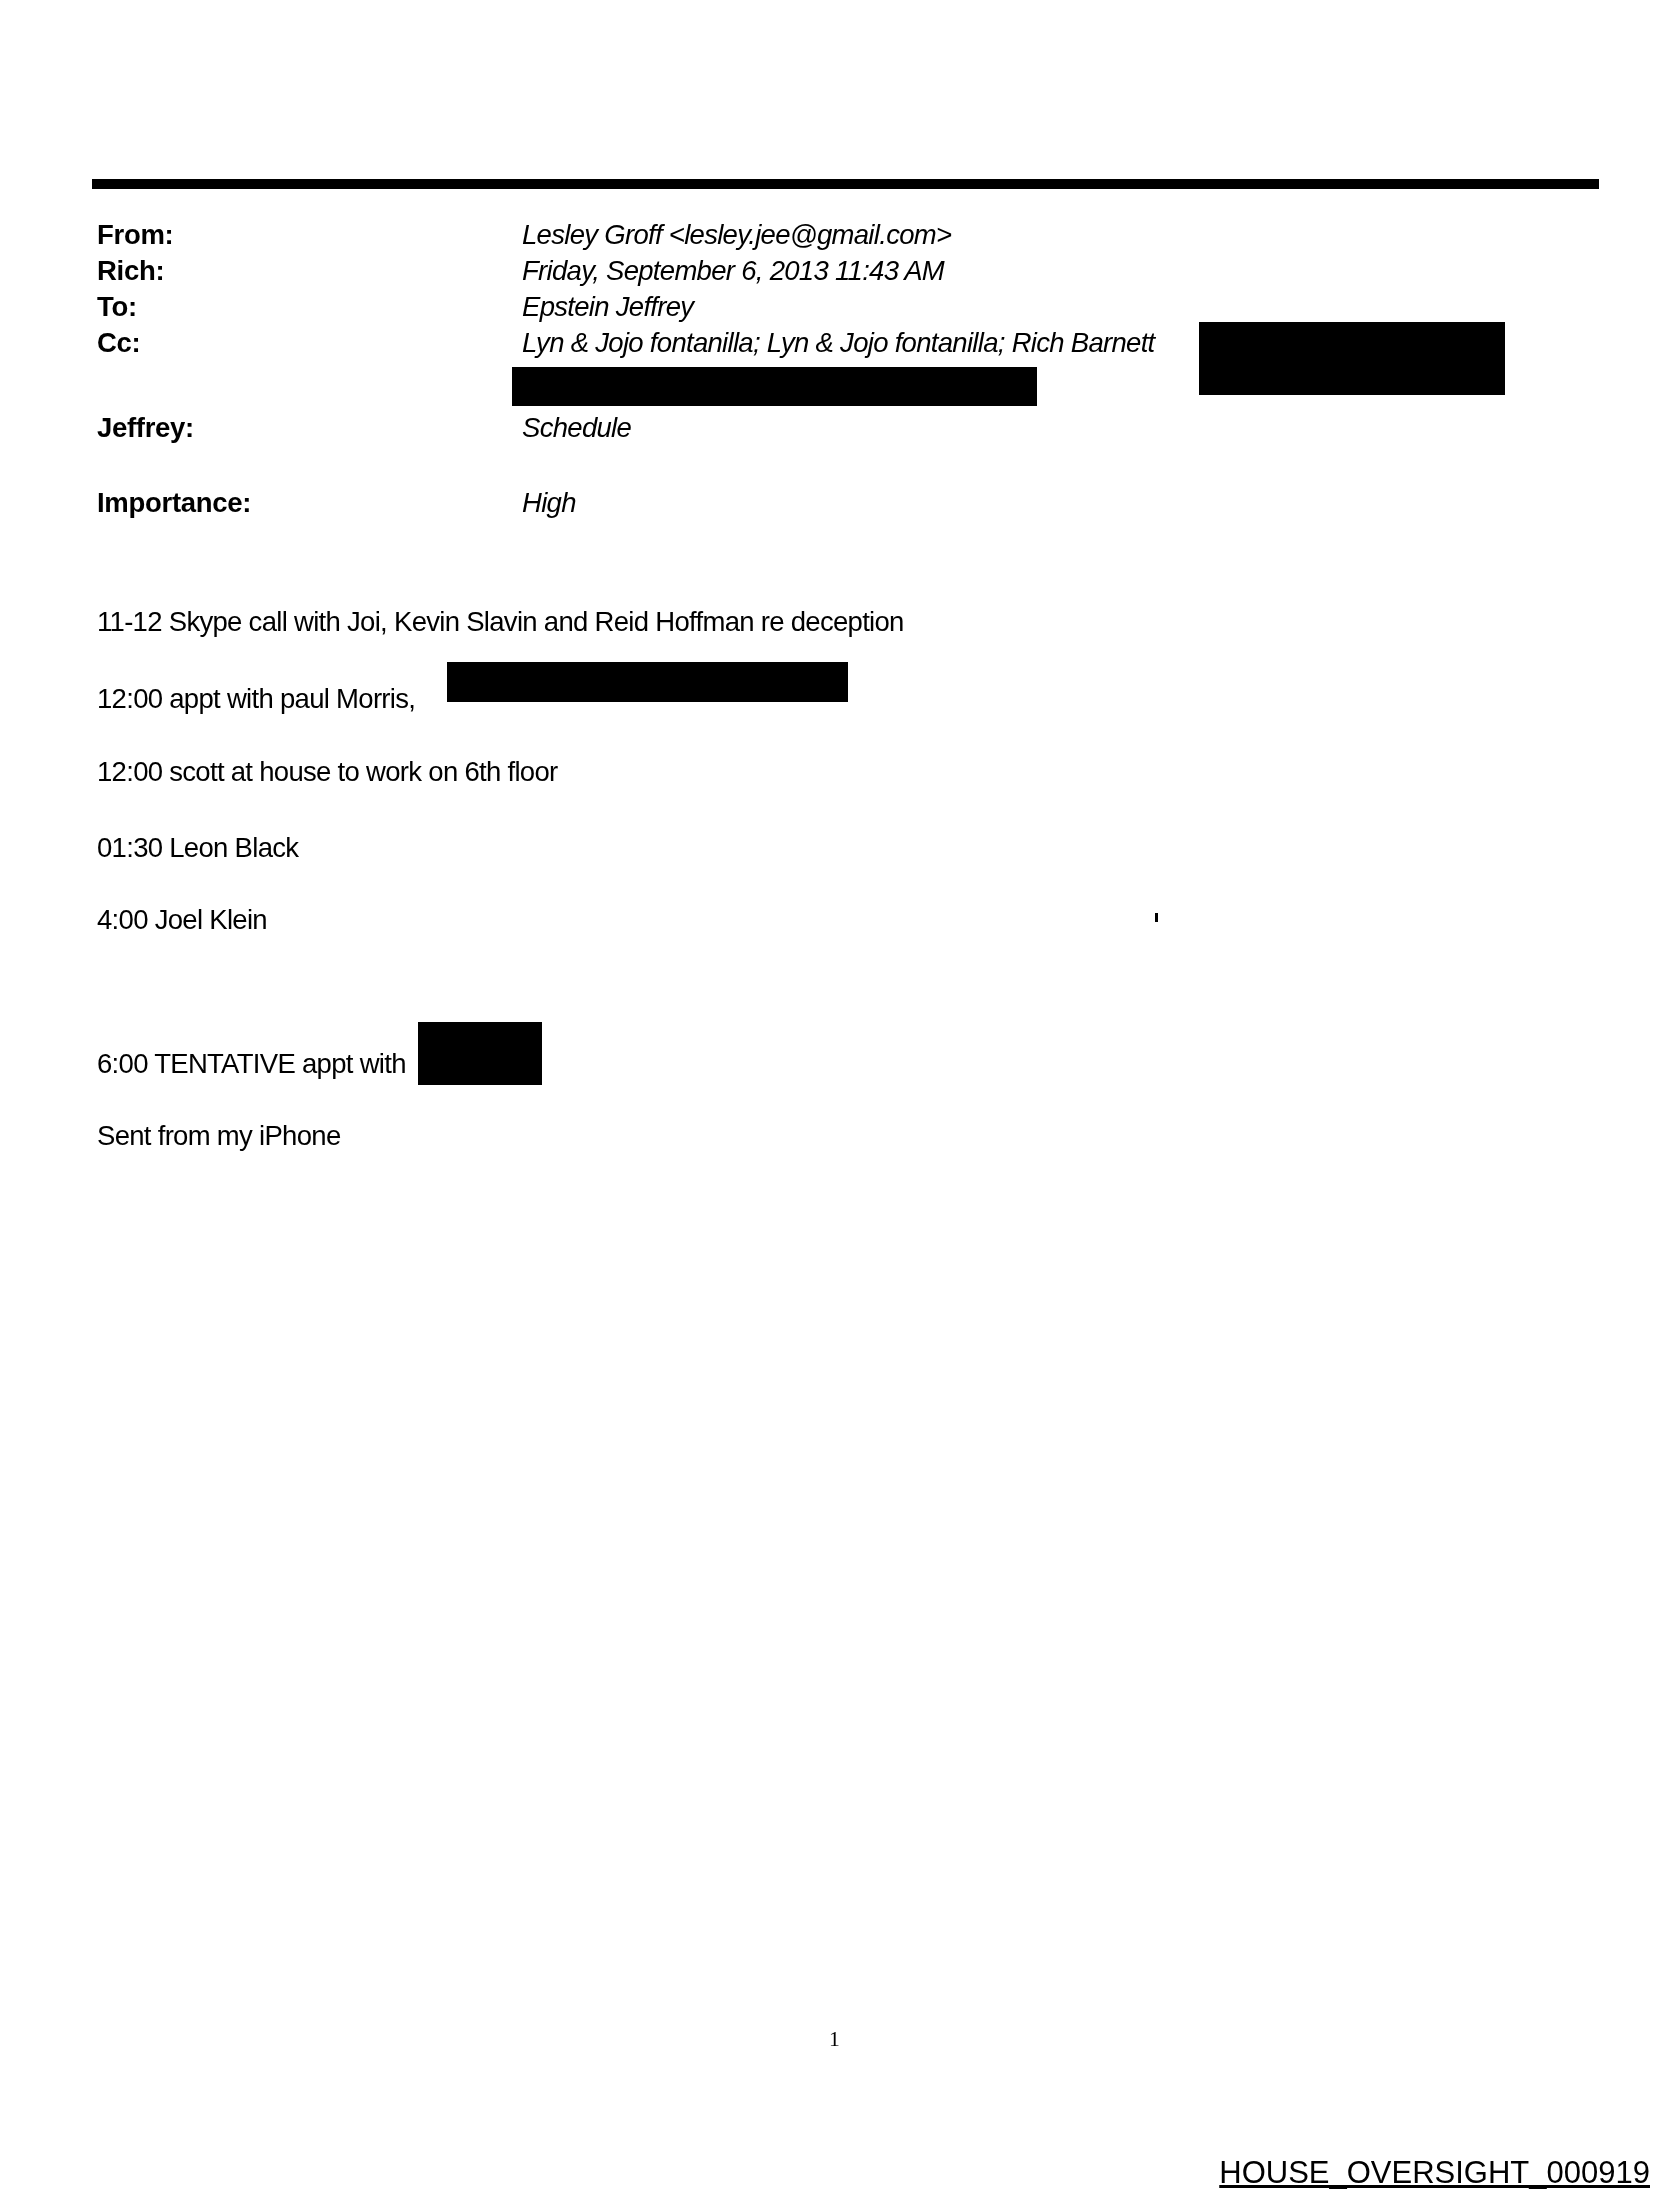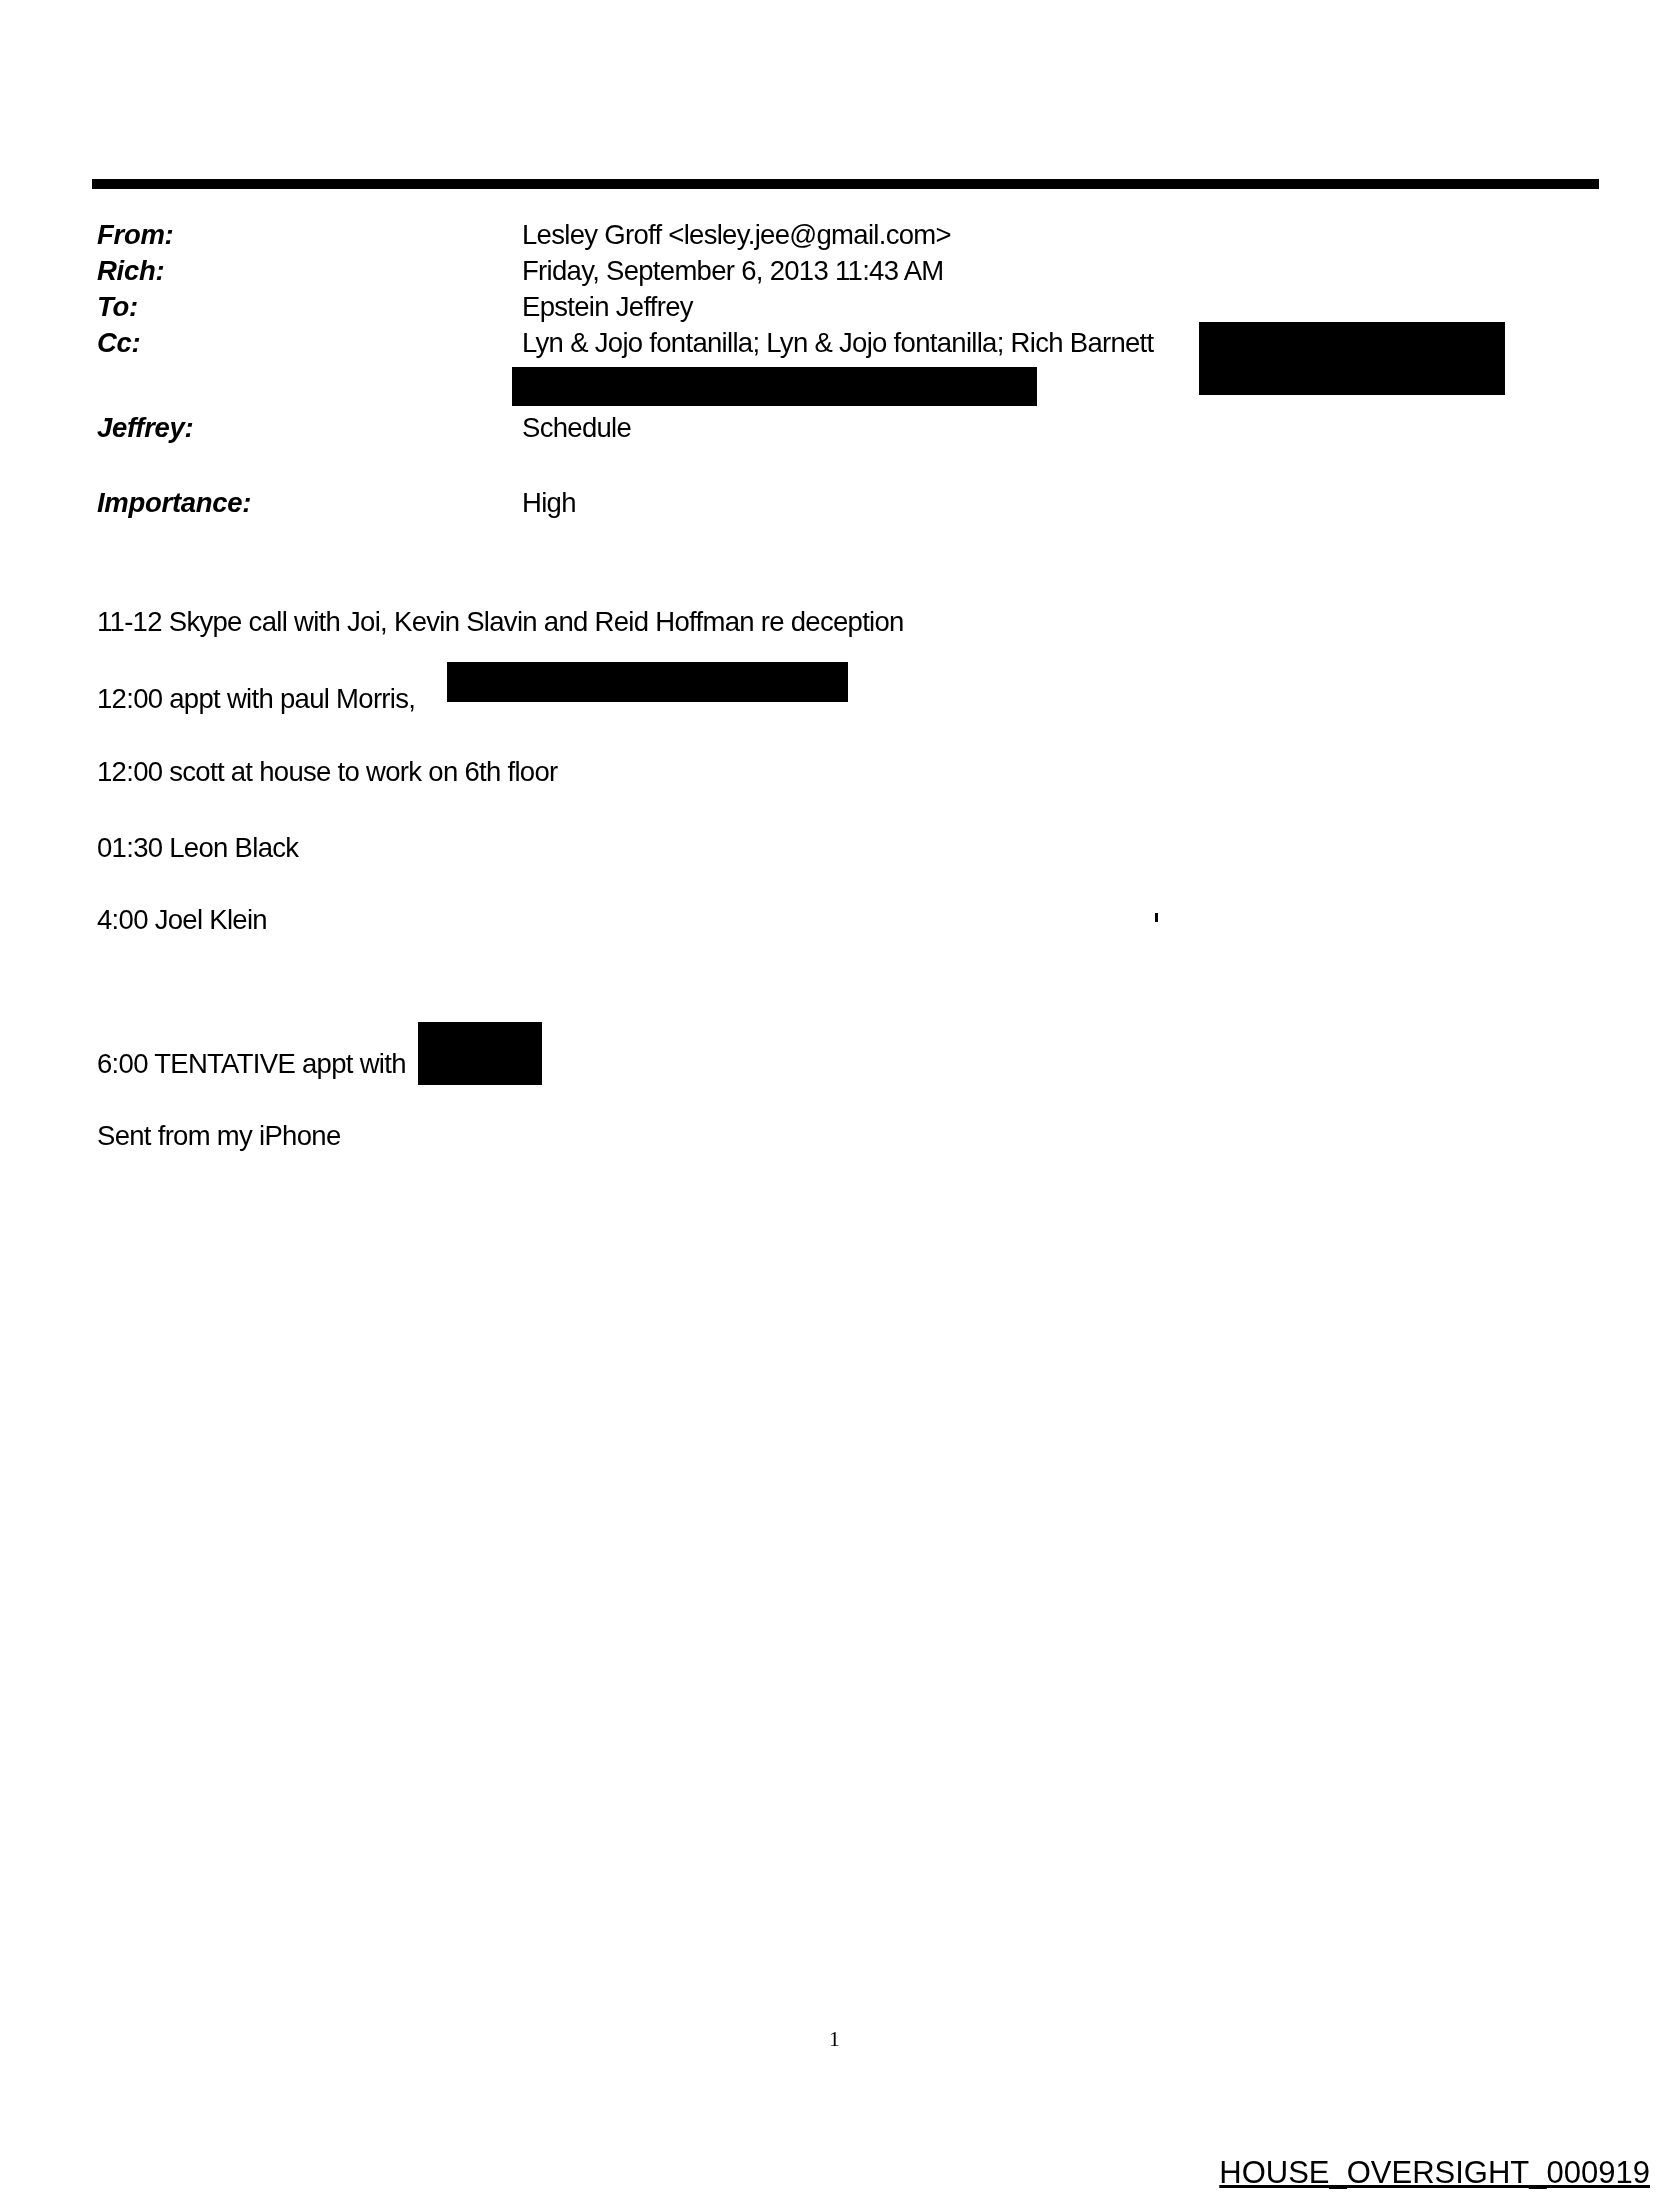--- a/index.html
+++ b/index.html
@@ -19,23 +19,22 @@
     letter-spacing: -0.7px;
     white-space: nowrap;
     color: #000000;
   }
   .hrow { left: 97px; }
   .hlabel {
     display: inline-block;
     width: 425px;
     font-weight: 700;
     letter-spacing: -0.3px;
-    font-style: italic;
   }
-  .hvalue { font-weight: 400; }
+  .hvalue { font-weight: 400; font-style: italic; }
   .rule {
     position: absolute;
     left: 92px;
     top: 179px;
     width: 1507px;
     height: 9.8px;
     background: #000000;
   }
   .redaction {
     position: absolute;

